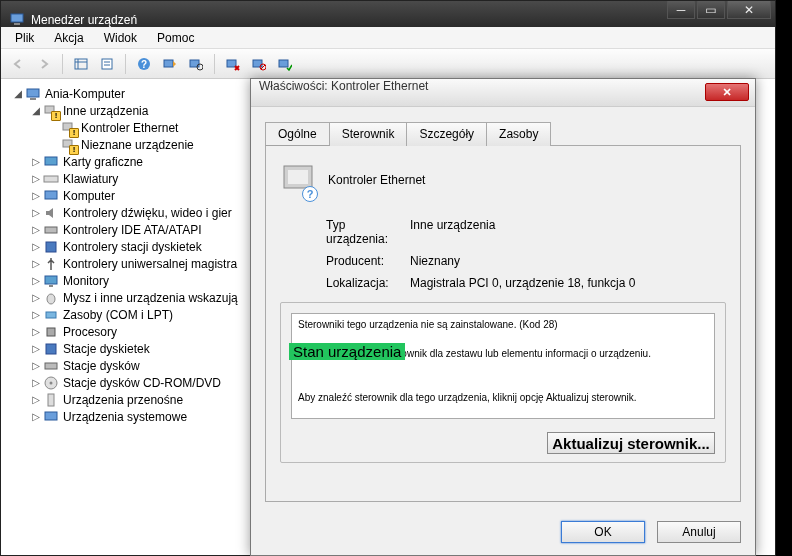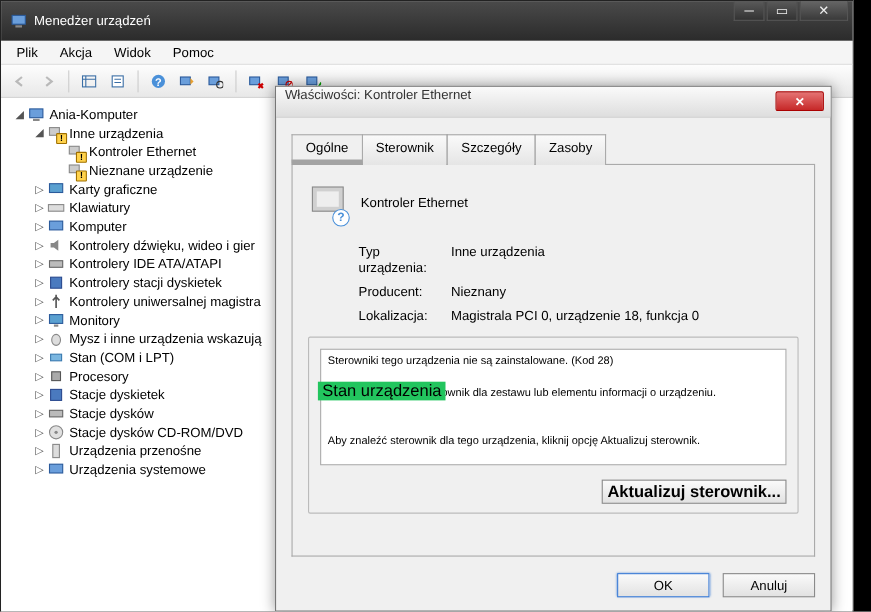--- a/index.html
+++ b/index.html
@@ -1,20 +1,20 @@
 <!DOCTYPE html>
 <html><head>
 <meta charset="utf-8">
 <style>
 * { box-sizing: border-box; margin: 0; padding: 0; }
 body { font-family: "Segoe UI", Tahoma, sans-serif; font-size: 12px; background: #000; width: 792px; height: 556px; overflow: hidden; position: relative; }
 
 
 .main-window { position: absolute; top: 0; left: 0; width: 776px; height: 556px; background: #fff; border: 1px solid #222; }
-.titlebar { height: 36px; background: linear-gradient(to bottom, #4a4a4a, #2b2b2b); color: #fff; display: flex; align-items: center; padding: 0 8px; position: relative; }
+.titlebar { height: 26px; background: linear-gradient(to bottom, #4a4a4a, #2b2b2b); color: #fff; display: flex; align-items: flex-end; padding: 0 8px; position: relative; }
 .titlebar .icon { width: 16px; height: 16px; margin-right: 6px; }
 .titlebar .title { font-size: 12px; }
 .win-controls { position: absolute; right: 4px; top: 0; display: flex; gap: 2px; }
 .win-btn { width: 28px; height: 18px; background: linear-gradient(to bottom, #5a5a5a, #333); border: 1px solid #555; border-top: none; display: flex; align-items: center; justify-content: center; color: #eee; font-size: 12px; cursor: pointer; }
 .win-btn.close { width: 44px; background: linear-gradient(to bottom, #666, #3a3a3a); }
 
 .menubar { height: 22px; background: #f5f5f5; border-bottom: 1px solid #ddd; display: flex; align-items: center; padding: 0 4px; }
 .menubar span { padding: 2px 10px; cursor: pointer; }
 
 .toolbar { height: 30px; background: linear-gradient(to bottom, #fdfdfd, #e8e8e8); border-bottom: 1px solid #ccc; display: flex; align-items: center; padding: 0 6px; gap: 4px; }
@@ -32,21 +32,21 @@
 
 
 .dialog { position: absolute; top: 78px; left: 250px; width: 506px; height: 478px; background: #f0f0f0; border: 1px solid #777; box-shadow: 0 0 12px rgba(0,0,0,0.4); }
 .dialog-titlebar { height: 28px; background: linear-gradient(to bottom, #fafafa, #dedede); display: flex; align-items: flex-start; padding: 0 8px; border-bottom: 1px solid #ccc; position: relative; }
 .dialog-title { color: #333; font-size: 12px; }
 .dialog-close { position: absolute; right: 6px; top: 4px; width: 44px; height: 18px; background: linear-gradient(to bottom, #e57373, #c62828); border: 1px solid #a00; border-radius: 2px; display: flex; align-items: center; justify-content: center; color: #fff; font-weight: bold; cursor: pointer; font-size: 11px; }
 .dialog-body { padding: 10px 14px; }
 
 .tabs { display: flex; border-bottom: 1px solid #aaa; margin-top: 4px; }
 .tab { padding: 4px 12px; background: linear-gradient(to bottom, #fafafa, #e5e5e5); border: 1px solid #aaa; border-bottom: none; margin-right: -1px; cursor: pointer; position: relative; top: 1px; }
-.tab.active { background: #f0f0f0; border-bottom: 5px solid #a3a3a3; z-index: 2; }
+.tab.active { background: #f0f0f0; border-bottom: 1px solid #a3a3a3; z-index: 2; }
 
 .tab-content { background: #f0f0f0; border: 1px solid #aaa; border-top: none; padding: 14px; height: 356px; position: relative; }
 
 .device-header { display: flex; align-items: center; gap: 12px; margin-bottom: 18px; }
 .device-icon-large { width: 36px; height: 40px; position: relative; }
 .device-icon-large svg { width: 100%; height: 100%; }
 .q-badge { position: absolute; bottom: -2px; right: -2px; width: 16px; height: 16px; border-radius: 50%; background: #fff; border: 1px solid #4a90d9; display: flex; align-items: center; justify-content: center; color: #4a90d9; font-weight: bold; font-size: 11px; }
 
 .prop-row { display: flex; margin-bottom: 8px; }
 .prop-label { width: 130px; padding-left: 46px; }
@@ -283,21 +283,21 @@
         </span>
         <span>Mysz i inne urządzenia wskazują</span>
       </div>
     <div class="tree-node level1">
         <span class="expander">▷</span>
         <span class="ticon small-icon">
           <svg viewBox="0 0 16 16">
             <rect x="3" y="5" width="10" height="6" fill="#7ab6e0" stroke="#3a7ab0"></rect>
           </svg>
         </span>
-        <span>Stan (COM i LPT)</span>
+        <span>Zasoby (COM i LPT)</span>
       </div>
     <div class="tree-node level1">
         <span class="expander">▷</span>
         <span class="ticon small-icon">
           <svg viewBox="0 0 16 16">
             <rect x="4" y="4" width="8" height="8" fill="#aaa" stroke="#555"></rect>
           </svg>
         </span>
         <span>Procesory</span>
       </div>

